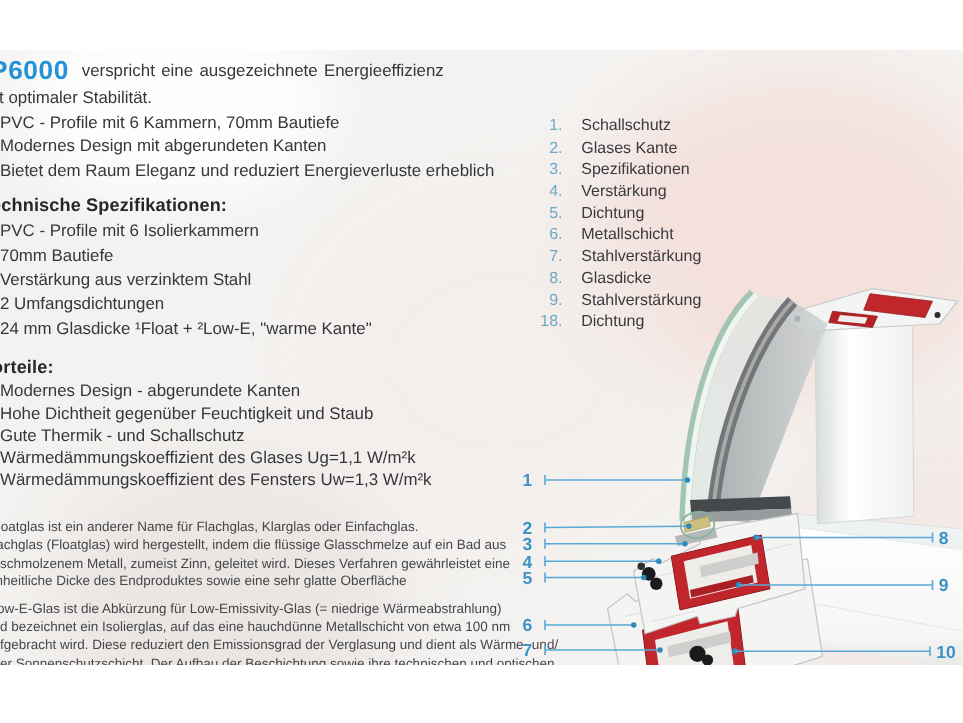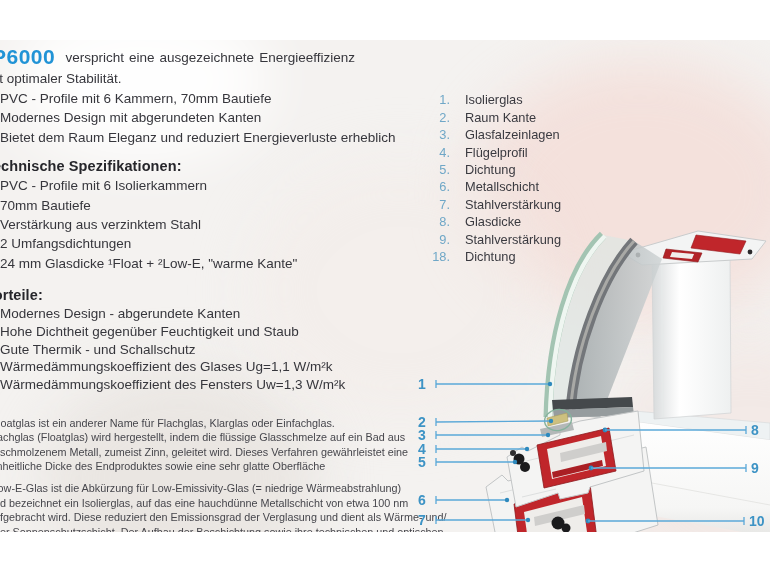--- a/index.html
+++ b/index.html
@@ -91,33 +91,33 @@
       <span>und bezeichnet ein Isolierglas, auf das eine hauchdünne Metallschicht von etwa 100 nm</span>
       <span>aufgebracht wird. Diese reduziert den Emissionsgrad der Verglasung und dient als Wärme- und/</span>
       <span>oder Sonnenschutzschicht. Der Aufbau der Beschichtung sowie ihre technischen und optischen</span>
 
     </p>
   </div>
 
   <div class="legend">
     <div class="lrow">
         <span class="lnum">1.</span>
-        <span class="llab">Isolierglas</span>
+        <span class="llab">Schallschutz</span>
       </div>
     <div class="lrow">
         <span class="lnum">2.</span>
-        <span class="llab">Raum Kante</span>
+        <span class="llab">Glases Kante</span>
       </div>
     <div class="lrow">
         <span class="lnum">3.</span>
-        <span class="llab">Glasfalzeinlagen</span>
+        <span class="llab">Spezifikationen</span>
       </div>
     <div class="lrow">
         <span class="lnum">4.</span>
-        <span class="llab">Flügelprofil</span>
+        <span class="llab">Verstärkung</span>
       </div>
     <div class="lrow">
         <span class="lnum">5.</span>
         <span class="llab">Dichtung</span>
       </div>
     <div class="lrow">
         <span class="lnum">6.</span>
         <span class="llab">Metallschicht</span>
       </div>
     <div class="lrow">

